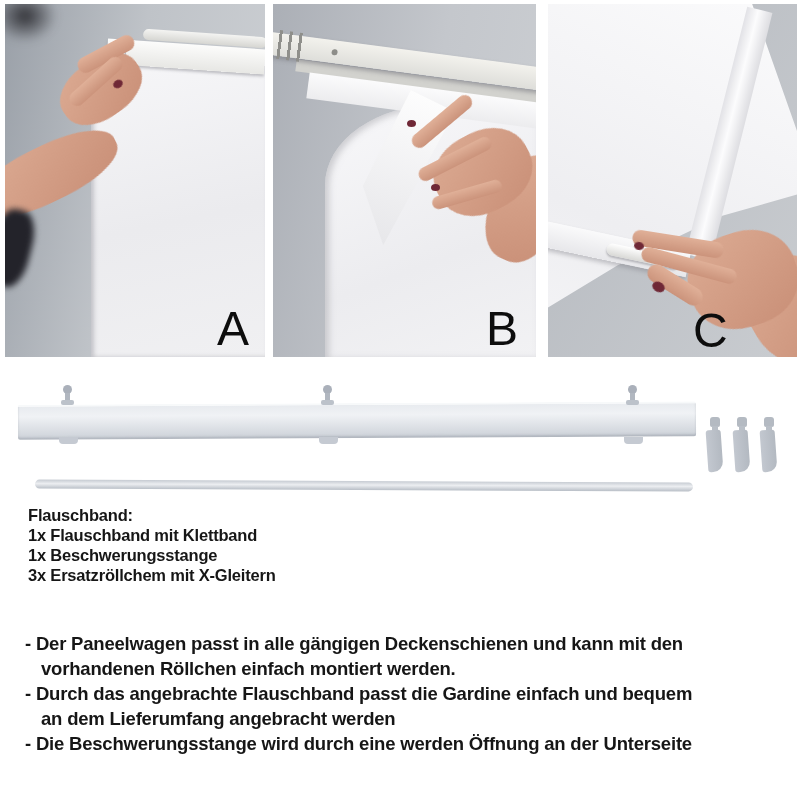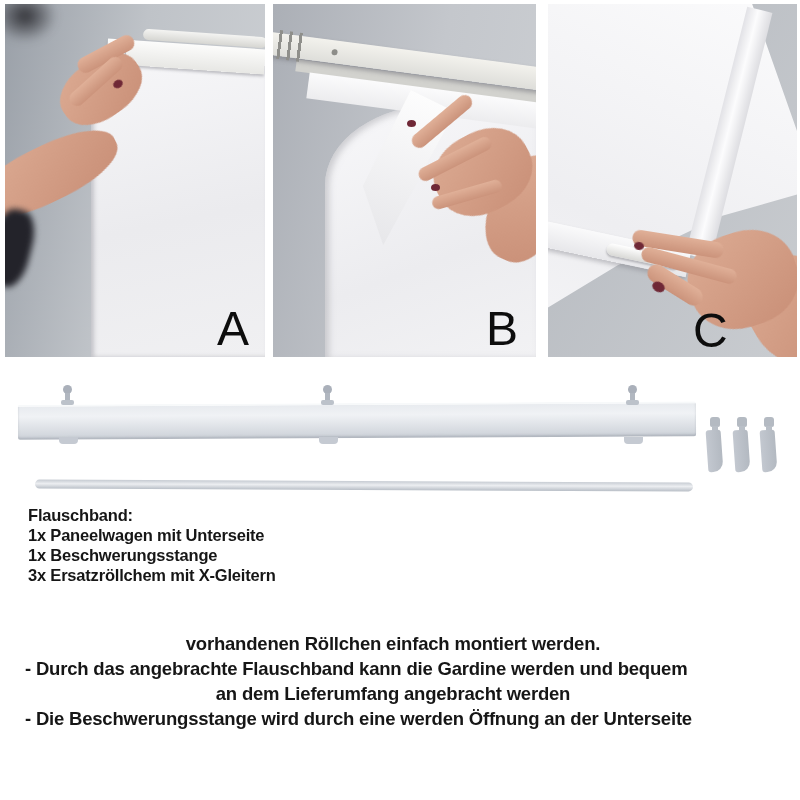--- a/index.html
+++ b/index.html
@@ -99,21 +99,21 @@
   .glider .body{position:absolute;left:1px;top:13px;width:15px;height:42px;background:linear-gradient(90deg,#c3c8d0,#b3b9c1);
                 border-radius:3px 3px 10px 3px;transform:rotate(-4deg);}
   .rod{position:absolute;left:35px;top:481px;width:658px;height:9px;border-radius:5px;transform:rotate(.25deg);
        background:linear-gradient(#c6cbd2,#eceef1 45%,#b9bfc7);}
 
   
   .contents{position:absolute;left:28px;top:505px;color:#161616;font-weight:700;
             font-size:16.5px;line-height:20px;letter-spacing:-.2px;}
   .notes{position:absolute;left:25px;top:631px;width:720px;color:#161616;font-weight:700;
          font-size:18.5px;line-height:25px;letter-spacing:-.2px;}
-  .notes .cont{padding-left:16px;text-align:center;}
+  .notes .cont{padding-left:16px;}
 </style>
 </head>
 <body>
 
 <div id="stage">
 
   <div id="photoA" class="photo">
     <div class="abs a-darkcorner"></div>
     <div class="abs a-curtain"></div>
     <div class="abs a-rod"></div>
@@ -198,25 +198,26 @@
   <div class="glider" style="left:760px;">
     <div class="head"></div>
     <div class="neck"></div>
     <div class="body"></div>
   </div>
 
   <div class="rod"></div>
 
   <div class="contents">
     <div>Flauschband:</div>
-    <div>1x Paneelwagen mit Unterseite</div>
+    <div>1x Flauschband mit Klettband</div>
     <div>1x Beschwerungsstange</div>
     <div>3x Ersatzröllchem mit X-Gleitern</div>
   </div>
 
   <div class="notes">
+    <div>- Der Paneelwagen passt in alle gängigen Deckenschienen und kann mit den</div>
     <div class="cont">vorhandenen Röllchen einfach montiert werden.</div>
-    <div>- Durch das angebrachte Flauschband kann die Gardine werden und bequem</div>
+    <div>- Durch das angebrachte Flauschband passt die Gardine einfach und bequem</div>
     <div class="cont">an dem Lieferumfang angebracht werden</div>
     <div>- Die Beschwerungsstange wird durch eine werden Öffnung an der Unterseite</div>
   </div>
 
 </div>
 
 </body></html>

